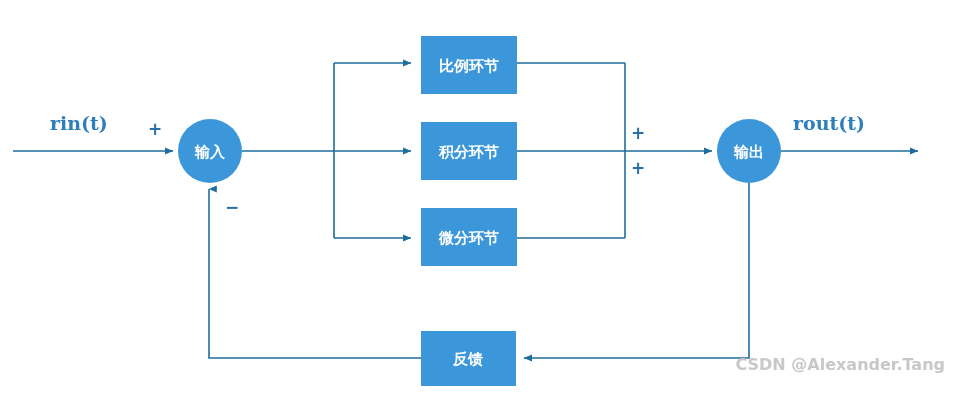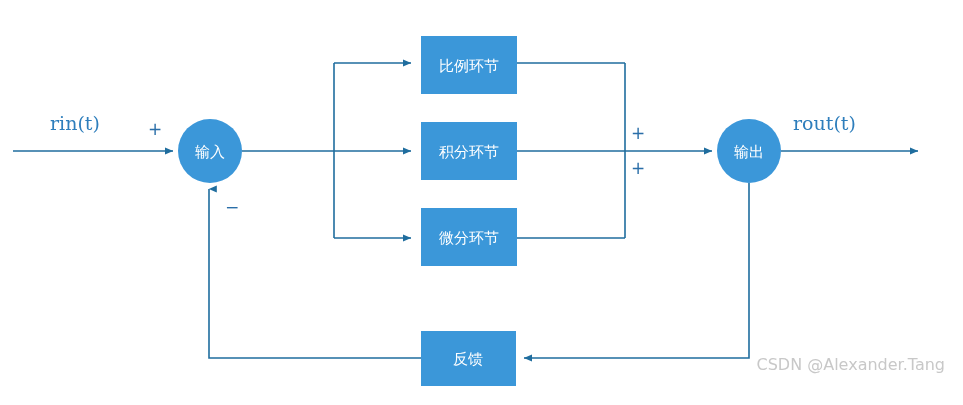--- a/index.html
+++ b/index.html
@@ -10,20 +10,21 @@
   }
   body {
     font-family: "Liberation Sans", "DejaVu Sans", sans-serif;
   }
   #diagram-root {
     position: relative;
     width: 963px;
     height: 405px;
     background: #ffffff;
     overflow: hidden;
+    font-weight: bold;
   }
   svg#diagram-svg {
     position: absolute;
     left: 0;
     top: 0;
     width: 963px;
     height: 405px;
     display: block;
   }
   .wire {

